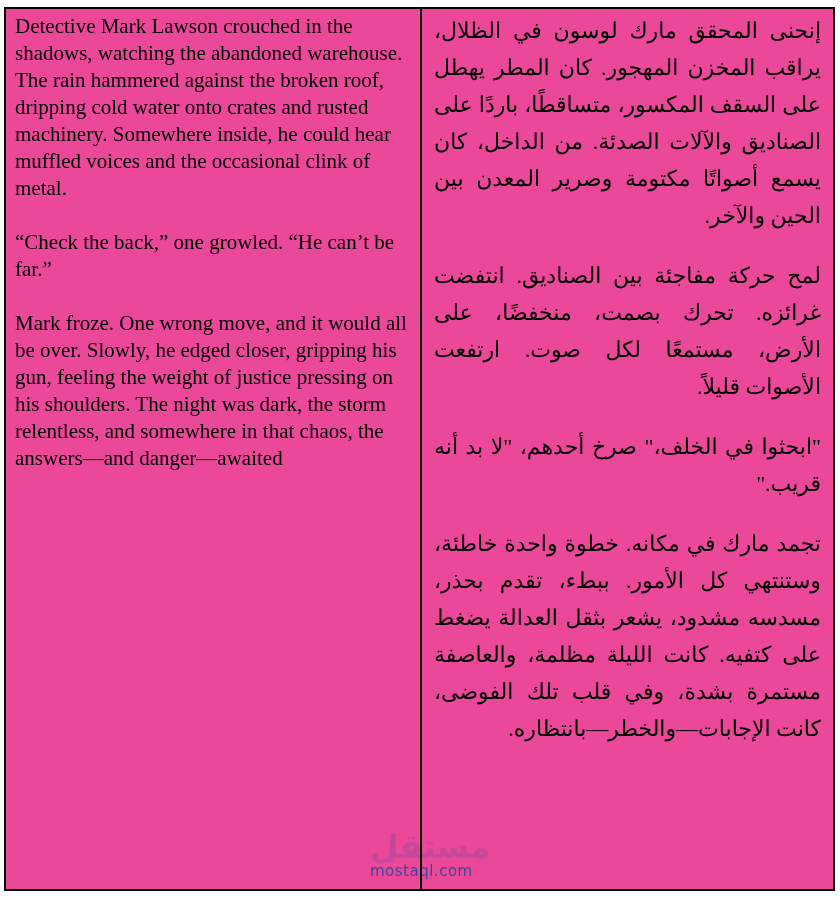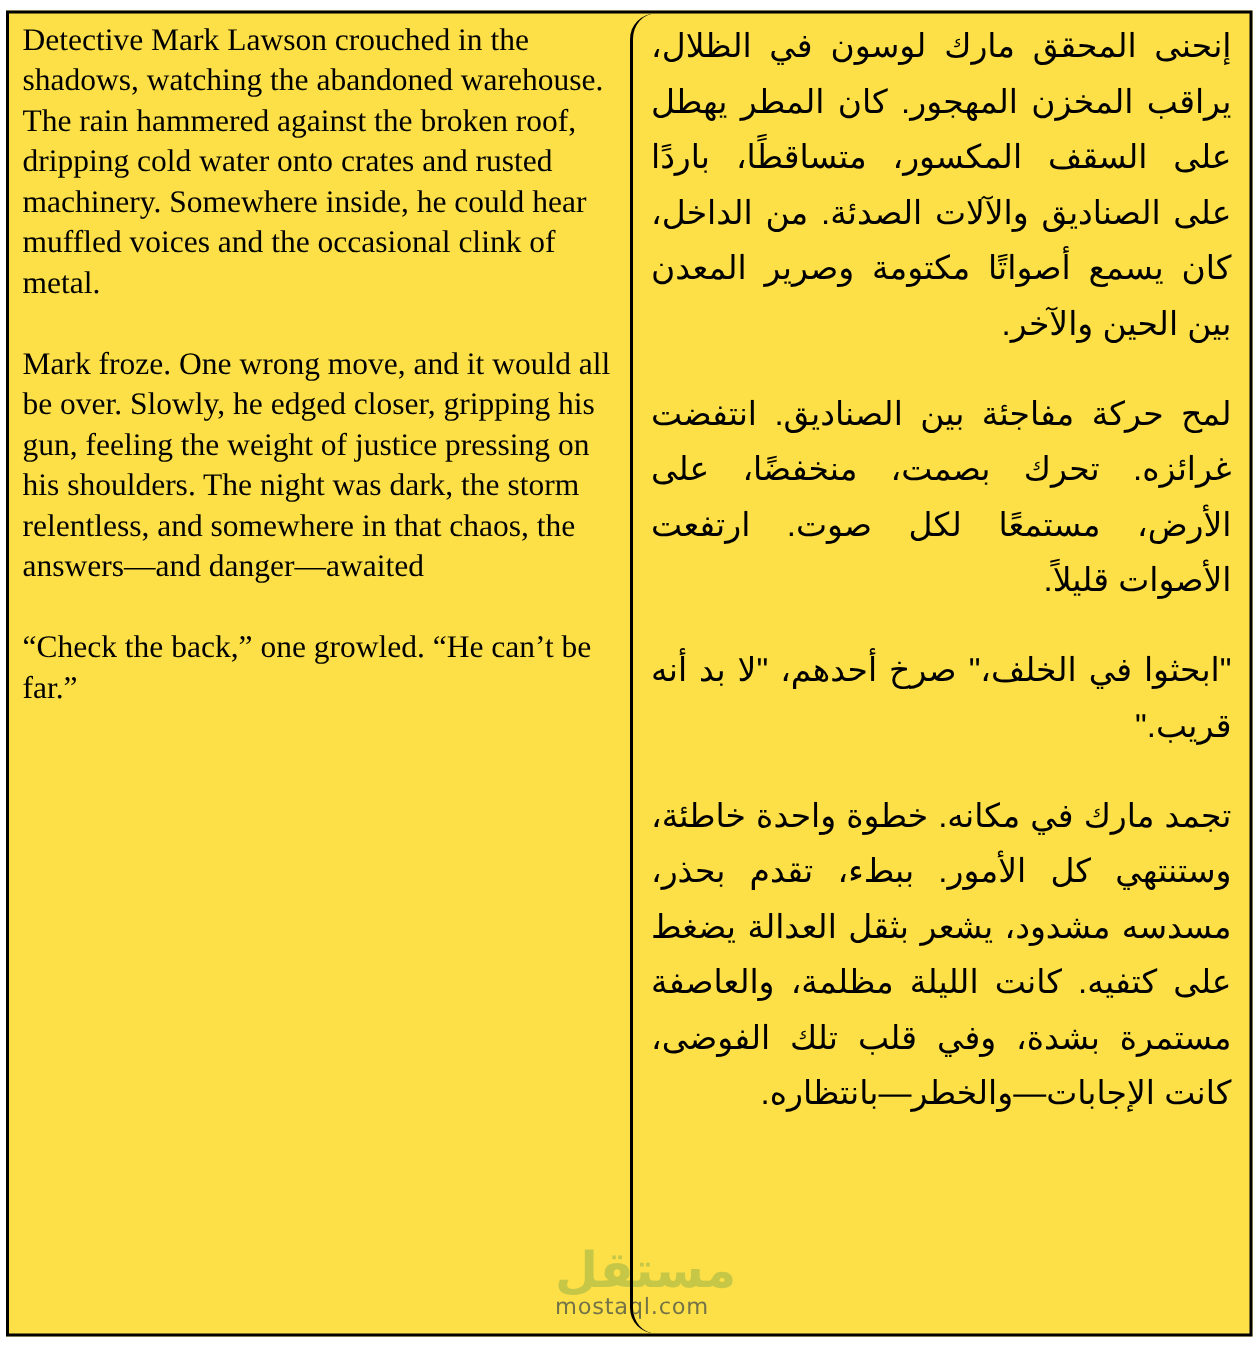--- a/index.html
+++ b/index.html
@@ -17,21 +17,21 @@
   }
   .translation-table {
     position: absolute;
     left: 4px;
     top: 7px;
     width: 831px;
     height: 884px;
     box-sizing: border-box;
     border: 2px solid #000000;
     display: flex;
-    background: #fde047;
+    background: #ec4899;
   }
   .cell {
     box-sizing: border-box;
     overflow: hidden;
   }
   .cell-en {
     width: 414px;
     padding: 4px 6px 0 9px;
     font-family: "Liberation Serif", serif;
     font-size: 21px;
@@ -39,25 +39,24 @@
     text-align: left;
   }
   .cell-en p {
     margin: 0 0 27px 0;
   }
   .cell-ar {
     flex: 1;
     border-left: 2px solid #000000;
     padding: 3px 12px 0 12px;
     direction: rtl;
-    font-family: Liberation Sans, sans-serif;
+    font-family: Liberation Serif, serif;
     font-size: 22px;
     line-height: 37px;
     text-align: justify;
-    border-radius: 17px;
   }
   .cell-ar p {
     margin: 0 0 23px 0;
   }
   .watermark {
     position: absolute;
     left: 370px;
     top: 829px;
     width: 134px;
     text-align: left;
@@ -70,33 +69,33 @@
     font-size: 33px;
     line-height: 36px;
     color: #c7c7c7;
     direction: rtl;
   }
   .wm-domain {
     font-family: "DejaVu Sans", sans-serif;
     font-size: 15px;
     line-height: 15px;
     letter-spacing: 0.5px;
-    color: #737373;
+    color: #3b82f6;
     margin-top: -1px;
   }
 </style>
 </head>
 <body>
 
 <div class="translation-table">
 
   <div class="cell cell-en" lang="en">
     <p>Detective Mark Lawson crouched in the shadows, watching the abandoned warehouse. The rain hammered against the broken roof, dripping cold water onto crates and rusted machinery. Somewhere inside, he could hear muffled voices and the occasional clink of metal.</p>
+    <p>“Check the back,” one growled. “He can’t be far.”</p>
     <p>Mark froze. One wrong move, and it would all be over. Slowly, he edged closer, gripping his gun, feeling the weight of justice pressing on his shoulders. The night was dark, the storm relentless, and somewhere in that chaos, the answers—and danger—awaited</p>
-    <p>“Check the back,” one growled. “He can’t be far.”</p>
   </div>
 
   <div class="cell cell-ar" lang="ar" dir="rtl">
     <p>إنحنى المحقق مارك لوسون في الظلال، يراقب المخزن المهجور. كان المطر يهطل على السقف المكسور، متساقطًا، باردًا على الصناديق والآلات الصدئة. من الداخل، كان يسمع أصواتًا مكتومة وصرير المعدن بين الحين والآخر.</p>
     <p>لمح حركة مفاجئة بين الصناديق. انتفضت غرائزه. تحرك بصمت، منخفضًا، على الأرض، مستمعًا لكل صوت. ارتفعت الأصوات قليلاً.</p>
     <p>"ابحثوا في الخلف،" صرخ أحدهم، "لا بد أنه قريب."</p>
     <p>تجمد مارك في مكانه. خطوة واحدة خاطئة، وستنتهي كل الأمور. ببطء، تقدم بحذر، مسدسه مشدود، يشعر بثقل العدالة يضغط على كتفيه. كانت الليلة مظلمة، والعاصفة مستمرة بشدة، وفي قلب تلك الفوضى، كانت الإجابات—والخطر—بانتظاره.</p>
   </div>
 
 </div>

